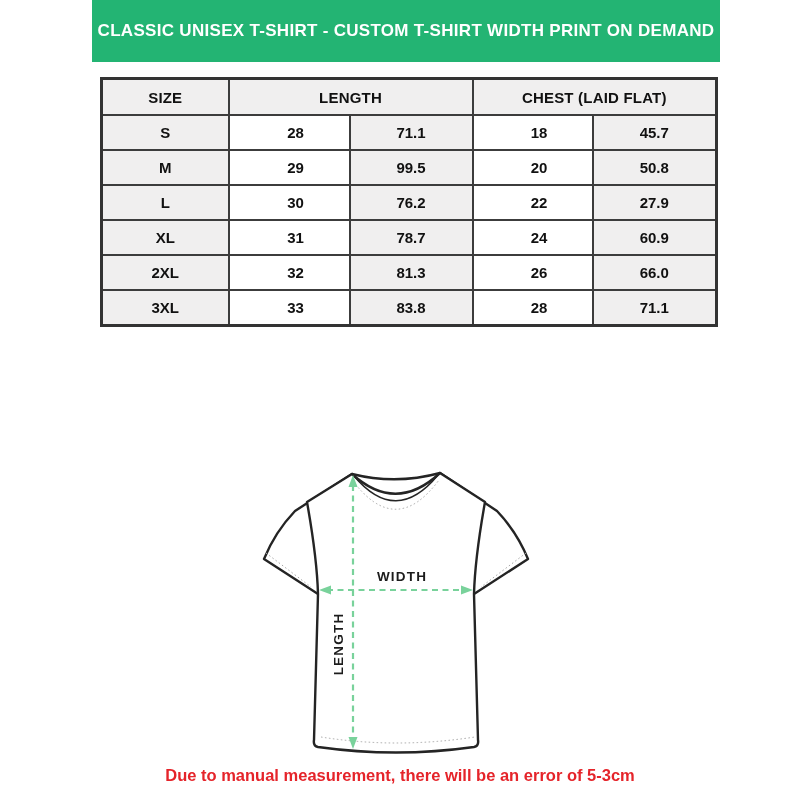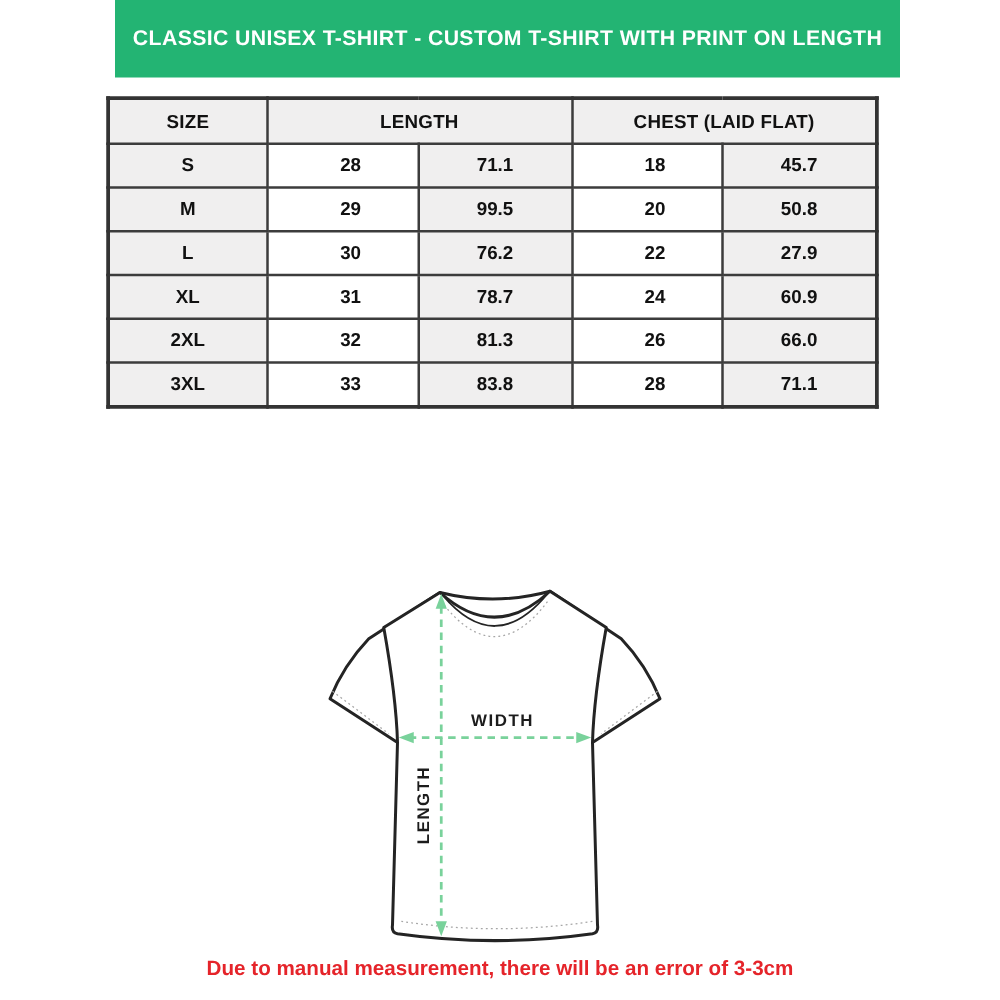--- a/index.html
+++ b/index.html
@@ -10,21 +10,21 @@
   }
   
   .banner{
     position:absolute;left:92px;top:0;width:628px;height:62px;
     background:#23b473;color:#ffffff;
     display:flex;align-items:center;justify-content:center;
     font-weight:bold;font-size:17px;letter-spacing:.3px;white-space:nowrap;
   }
   
   table.size-table{
-    position:absolute;left:85px;top:77px;width:615px;
+    position:absolute;left:100px;top:77px;width:615px;
     border-collapse:collapse;table-layout:fixed;
     border:3px solid #333333;
   }
   .size-table th,.size-table td{
     border:2px solid #3c3c3c;
     text-align:center;vertical-align:middle;
     font-weight:bold;color:#111111;
     padding:0;
   }
   .size-table th{height:34px;background:#f0efef;font-size:15px;letter-spacing:.2px;}
@@ -37,21 +37,21 @@
   
   .note{
     position:absolute;left:0;top:766px;width:800px;
     text-align:center;color:#e5242a;font-weight:bold;font-size:16.5px;
   }
 </style>
 </head>
 <body>
 
 <div class="banner">
-  <span>CLASSIC UNISEX T-SHIRT - CUSTOM T-SHIRT WITH PRINT ON LENGTH</span>
+  <span>CLASSIC UNISEX T-SHIRT - CUSTOM T-SHIRT WIDTH PRINT ON DEMAND</span>
 </div>
 
 <table class="size-table">
   <colgroup>
     <col style="width:127px">
       <col style="width:121px">
       <col style="width:123px">
       <col style="width:120px">
       <col style="width:124px">
   </colgroup>
@@ -132,13 +132,13 @@
 
     <line x1="74" y1="122" x2="212" y2="122" stroke="#79d29b" stroke-width="2.2" stroke-dasharray="6 4.5"></line>
     <polygon points="66,122 78,117.5 78,126.5" fill="#79d29b"></polygon>
     <polygon points="220,122 208,117.5 208,126.5" fill="#79d29b"></polygon>
 
     <text x="149" y="113" text-anchor="middle" font-family="Liberation Sans, DejaVu Sans, sans-serif" font-size="13.5" font-weight="bold" letter-spacing="1.2" fill="#1c1c1c">WIDTH</text>
     <text transform="translate(90 176) rotate(-90)" x="0" y="0" text-anchor="middle" font-family="Liberation Sans, DejaVu Sans, sans-serif" font-size="13.5" font-weight="bold" letter-spacing="1.2" fill="#1c1c1c">LENGTH</text>
   </svg>
 </div>
 
-<div class="note">Due to manual measurement, there will be an error of 3-3cm</div>
+<div class="note">Due to manual measurement, there will be an error of 5-3cm</div>
 
 </body></html>

